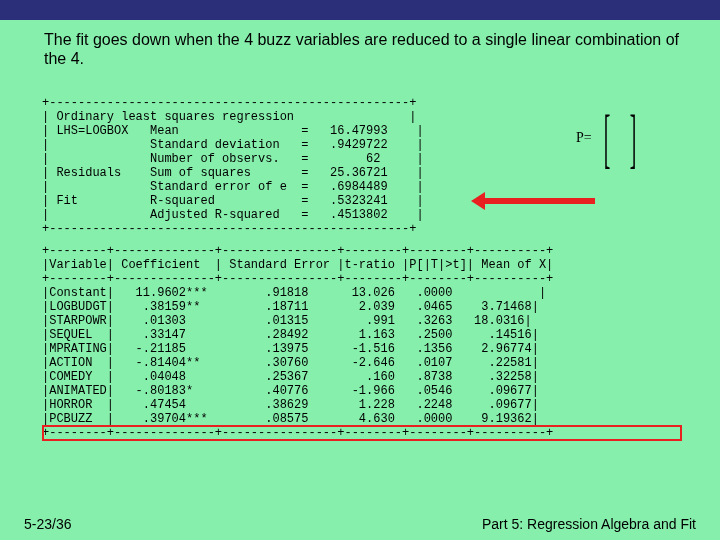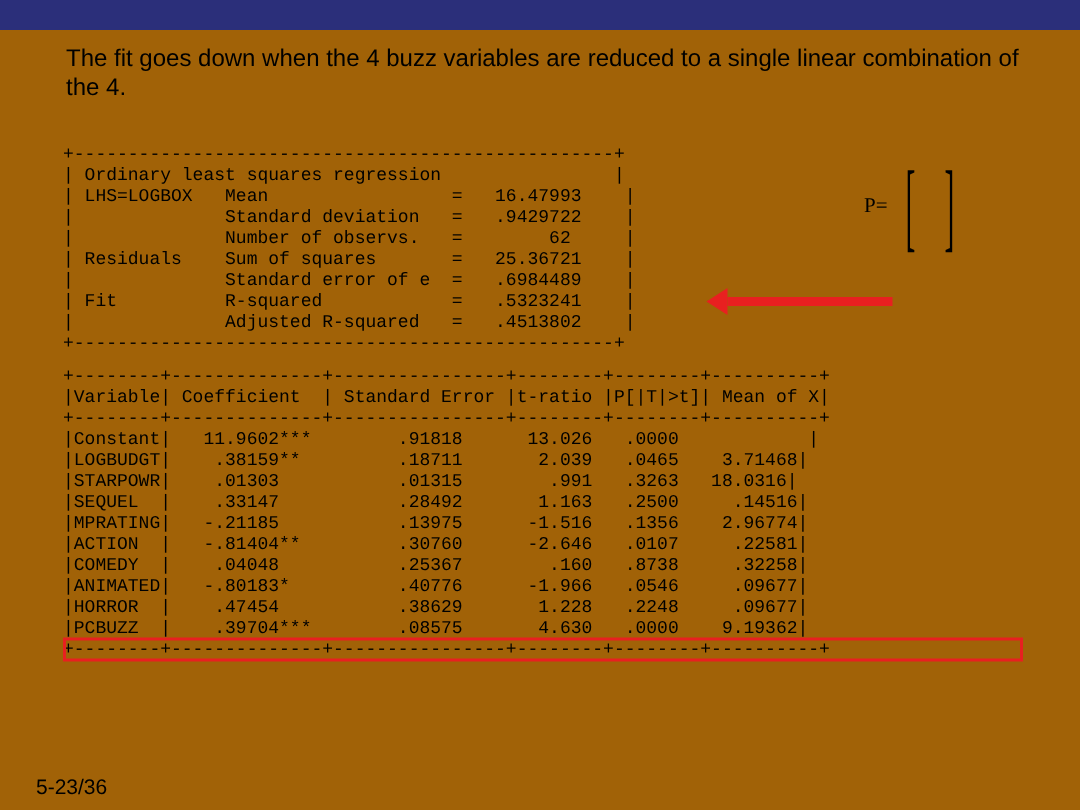--- a/index.html
+++ b/index.html
@@ -9,21 +9,21 @@
     height: 540px;
     background: #ececec;
     font-family: Arial, Helvetica, sans-serif;
     overflow: hidden;
     position: relative;
   }
   .slide {
     position: relative;
     width: 720px;
     height: 540px;
-    background: #a16207;
+    background: #86efac;
   }
   .header-bar {
     position: absolute;
     top: 0;
     left: 0;
     width: 720px;
     height: 20px;
     background: #2b2f7a;
   }
   .desc {
@@ -167,14 +167,15 @@
 |COMEDY  |    .04048           .25367        .160   .8738     .32258|
 |ANIMATED|   -.80183*          .40776      -1.966   .0546     .09677|
 |HORROR  |    .47454           .38629       1.228   .2248     .09677|
 |PCBUZZ  |    .39704***        .08575       4.630   .0000    9.19362|
 +--------+--------------+----------------+--------+--------+----------+</div>
 
   <div class="highlight-box"></div>
 
   <div class="footer">
     <span>5-23/36</span>
+    <span>Part 5: Regression Algebra and Fit</span>
   </div>
 </div>
 
 </body></html>

